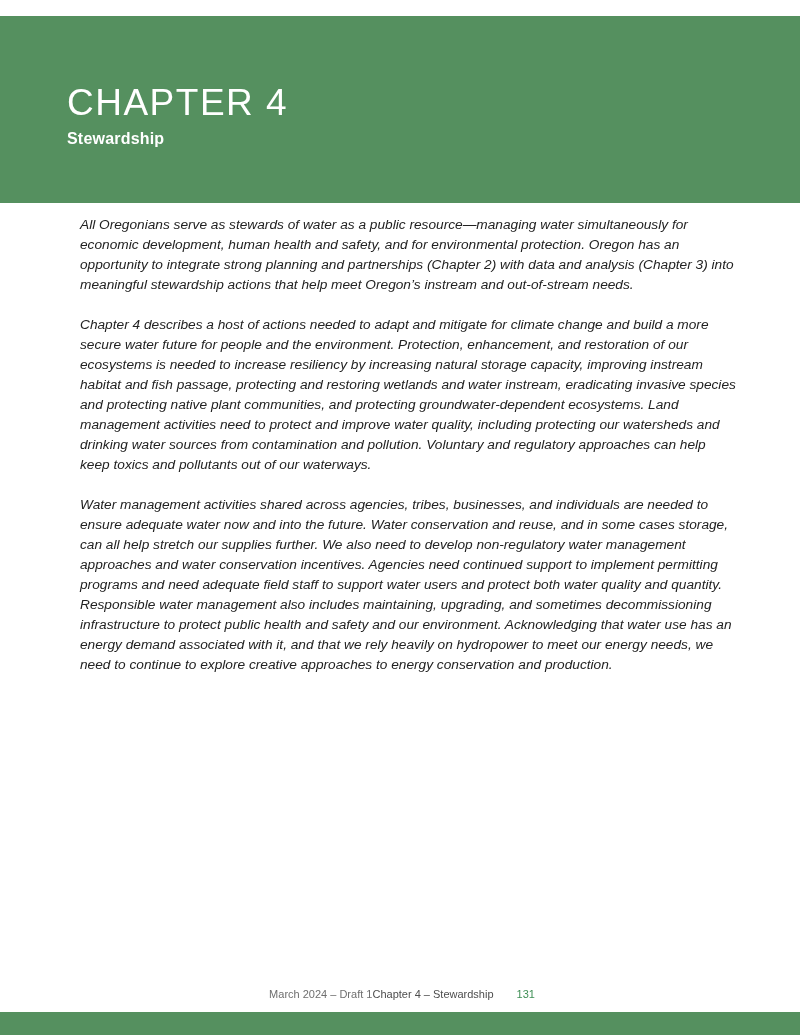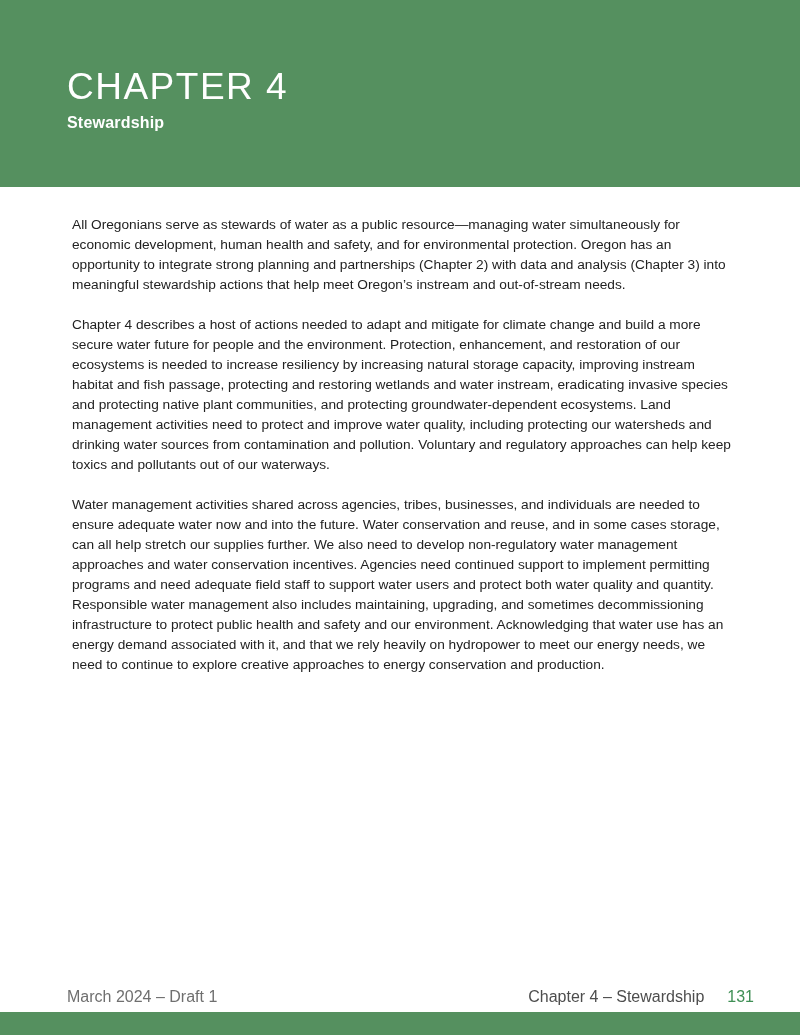--- a/index.html
+++ b/index.html
@@ -11,21 +11,21 @@
     position: relative;
     width: 800px;
     height: 1035px;
     margin: 0 auto;
     background: #ffffff;
     overflow: hidden;
     font-family: "Liberation Sans", sans-serif;
   }
   .header-band {
     position: absolute;
-    top: 0; left: 0; right: 0;
+    top: 16px; left: 0; right: 0;
     height: 187px;
     background: var(--band_green, #55905f);
   }
   .title-block {
     position: absolute;
     left: 67px;
     top: 66px;
   }
   .chapter-title {
     margin: 0;
@@ -46,31 +46,32 @@
   .content {
     position: absolute;
     left: 67px;
     top: 215px;
     width: 672px;
     color: var(--body_text, #222222);
     font-size: 13.7px;
     line-height: 20px;
   }
   .content p {
-    margin: 0 0 20px 5px;
+    margin: 0 0 20px 13px;
+    font-style: italic;
   }
   .footer {
     position: absolute;
     left: 67px;
-    right: 46px;
+    right: 63px;
     top: 988px;
     display: flex;
-    justify-content: space-between;
+    justify-content: center;
     align-items: baseline;
-    font-size: 16px;
+    font-size: 11px;
   }
   .footer-left {
     color: var(--footer_gray, #6f6f6f);
   }
   .footer-right {
     display: flex;
     align-items: baseline;
     gap: 23px;
   }
   .footer-chapter {

